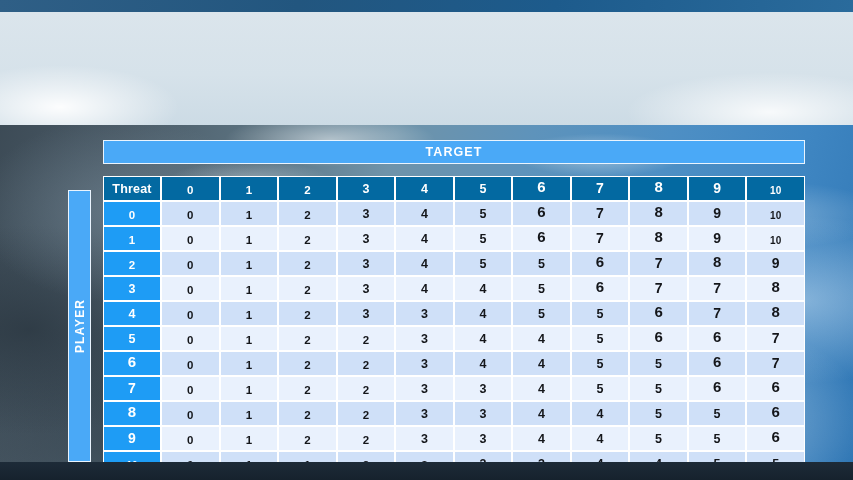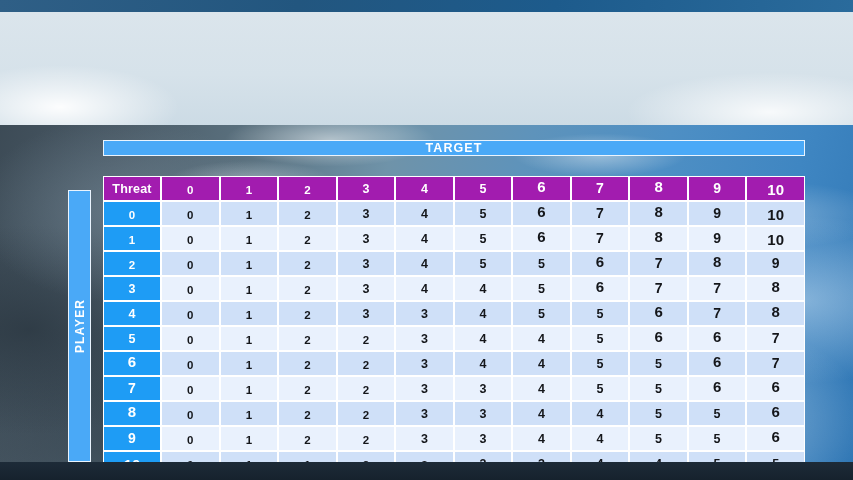--- a/index.html
+++ b/index.html
@@ -46,21 +46,21 @@
   .title{
     position:absolute;left:88px;top:28px;width:640px;
     font-size:29px;line-height:33px;font-weight:bold;letter-spacing:.2px;
     color:#ffffff;text-transform:uppercase;
     -webkit-text-stroke:0.7px #8a9099;
     text-shadow:1px 1px 0 rgba(110,118,126,.85), 2px 2px 3px rgba(90,98,106,.45);
   }
 
   
   .target-bar{
-    position:absolute;left:103px;top:140px;width:702px;height:16px;
+    position:absolute;left:103px;top:140px;width:702px;height:24px;
     background:#4aa9f7;border:1px solid #eaf4fe;box-sizing:border-box;
     color:#ffffff;font-size:12.5px;font-weight:bold;letter-spacing:1.1px;
     display:flex;align-items:center;justify-content:center;
   }
 
   
   .player-bar{
     position:absolute;left:68px;top:190px;width:23px;height:272px;
     background:#4aa9f7;border:1px solid #eaf4fe;box-sizing:border-box;
   }
@@ -76,36 +76,36 @@
     border-collapse:separate;border-spacing:0;table-layout:fixed;
   }
   .matrix td{
     height:25px;padding:0;text-align:center;vertical-align:middle;
     border:1px solid #ffffff;box-sizing:border-box;
   }
   .matrix col.lab{width:58px;}
   .matrix col.dat{width:58.5px;}
 
   
-  .hcell{background:#a21caf;color:#ffffff;font-weight:bold;font-size:12.5px;}
+  .hcell{background:#0369a1;color:#ffffff;font-weight:bold;font-size:12.5px;}
   .hcell.threat{font-size:12.5px;letter-spacing:.2px;}
   
   .rlab{background:#1e9cf5;color:#ffffff;font-weight:bold;font-size:12.5px;}
 
   
   .dcell{color:#14161a;font-weight:bold;font-size:13px;}
   tr.odd .dcell{background:#cfe0f8;}
   tr.even .dcell{background:#e9f1fd;}
 
   
   .g1{font-size:11.5px;position:relative;top:1px;}
   .g2{font-size:12.5px;position:relative;top:0px;}
   .g3{font-size:14px;position:relative;top:-1px;}
   .g4{font-size:15px;position:relative;top:-2px;}
-  .gsm{font-size:15px;position:relative;top:1px;}
+  .gsm{font-size:10px;position:relative;top:1px;}
 
   
   .bottom-band{position:absolute;left:0;top:462px;width:853px;height:18px;
       background:linear-gradient(180deg,#1d2b38 0%,#16222d 100%);}
 </style>
 </head>
 <body>
 
 <div class="slide">
 

